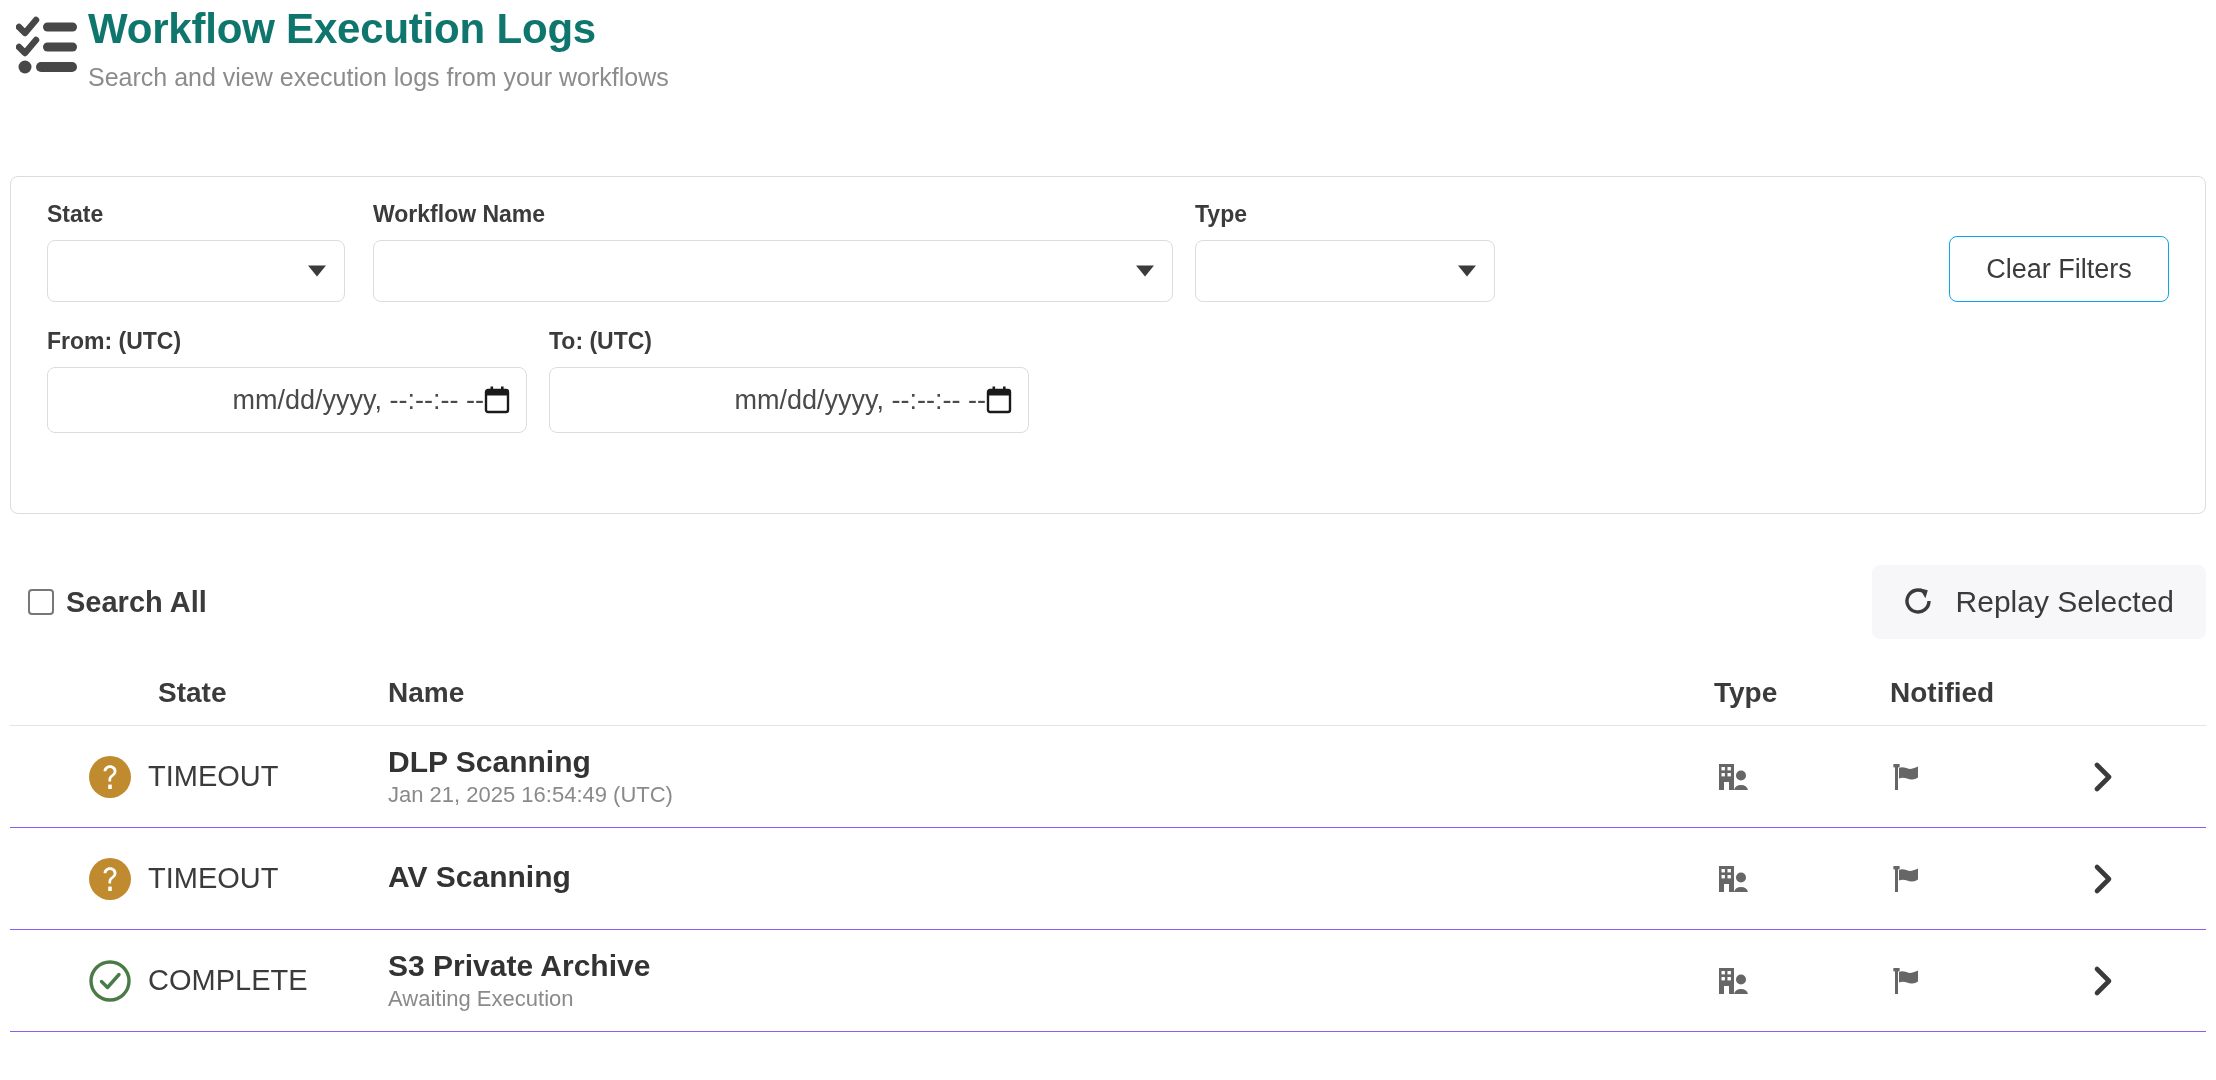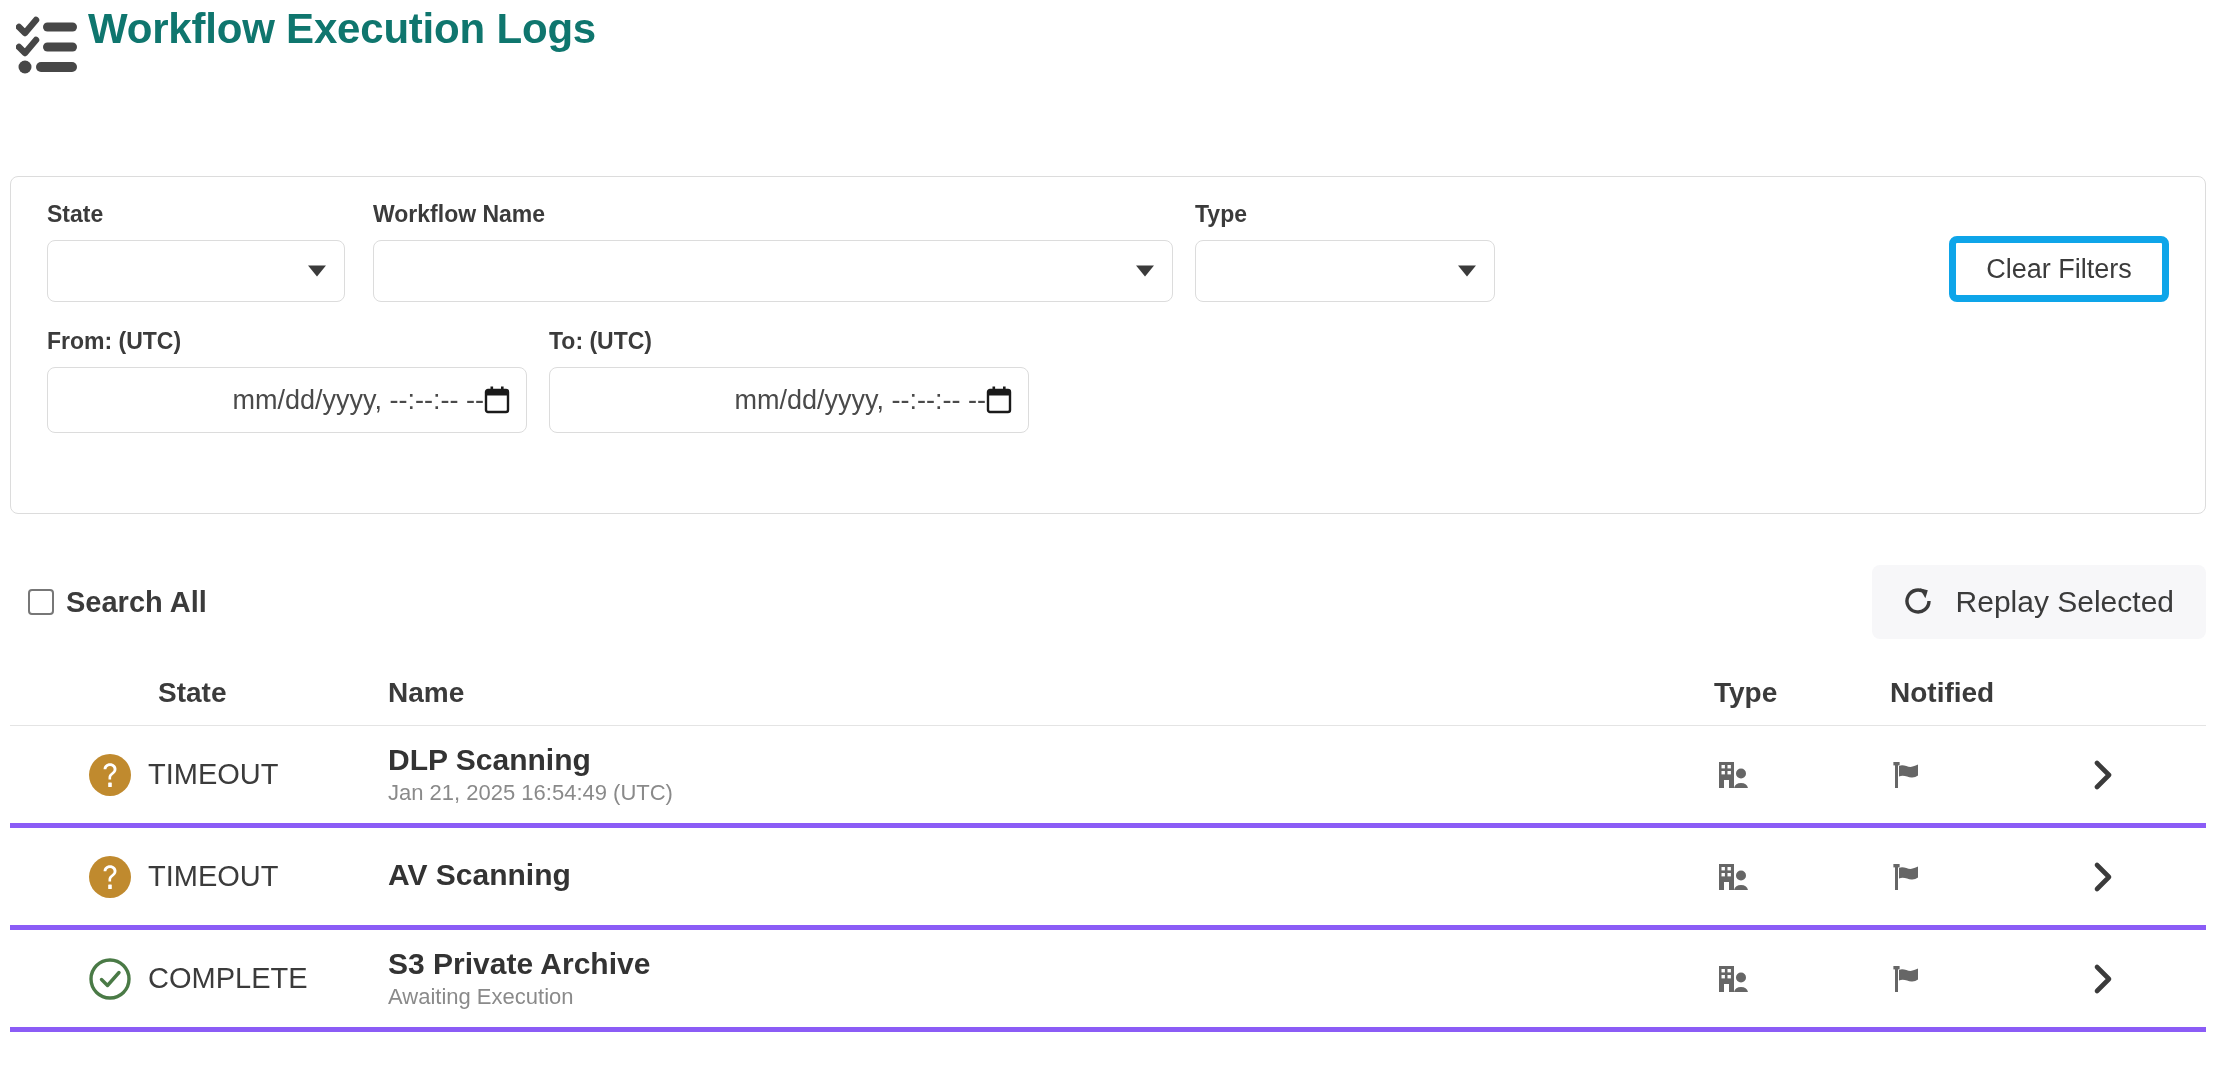--- a/index.html
+++ b/index.html
@@ -96,21 +96,21 @@
   .w-type  { width: 300px; }
 
   .gap-a { width: 28px; }
   .gap-b { width: 22px; }
 
   .clear-btn {
     margin-left: auto;
     height: 66px;
     min-width: 220px;
     padding: 0 26px;
-    border: 7px solid #0ea5e9;
+    border: 1px solid #0ea5e9;
     border-radius: 8px;
     background: #ffffff;
     font-family: "Liberation Sans", sans-serif;
     font-size: 27px;
     color: #3b3b3b;
     cursor: pointer;
     line-height: 1;
   }
 
   .filter-row-2 { display: flex; align-items: flex-end; margin-top: 28px; }
@@ -195,21 +195,21 @@
   .col-state { width: 340px; padding-left: 148px; }
   .col-name  { flex: 1; padding-left: 38px; }
   .col-type  { width: 176px; text-align: left; }
   .col-noti  { width: 196px; text-align: left; }
   .col-chev  { width: 120px; }
 
   .trow {
     display: flex;
     align-items: center;
     height: 102px;
-    border-bottom: 5px solid #8b5cf6;
+    border-bottom: 1px solid #8b5cf6;
     cursor: pointer;
   }
   .cell-state {
     width: 340px;
     display: flex;
     align-items: center;
     padding-left: 78px;
   }
   .state-icon { width: 44px; height: 44px; flex: 0 0 44px; margin-right: 16px; }
   .state-label {
@@ -249,20 +249,21 @@
         <path d="M3 13 L9 19 L20 6" fill="none" stroke="#474747" stroke-width="6.5" stroke-linecap="round" stroke-linejoin="round"></path>
         <rect x="27" y="8.5" width="34" height="9" rx="4.5" fill="#474747"></rect>
         <path d="M3 33 L9 39 L20 26" fill="none" stroke="#474747" stroke-width="6.5" stroke-linecap="round" stroke-linejoin="round"></path>
         <rect x="27" y="28.5" width="34" height="9" rx="4.5" fill="#474747"></rect>
         <circle cx="9" cy="53" r="6.5" fill="#474747"></circle>
         <rect x="20" y="48" width="41" height="10" rx="5" fill="#474747"></rect>
       </svg>
     </span>
     <div class="header-text">
       <h1 class="page-title">Workflow Execution Logs</h1>
+      <p class="page-subtitle">Search and view execution logs from your workflows</p>
     </div>
   </div>
 
   <div class="filter-panel">
 
     <div class="filter-row">
 
       <div class="field">
         <span class="field-label">State</span>
         <div class="select-box w-state">

